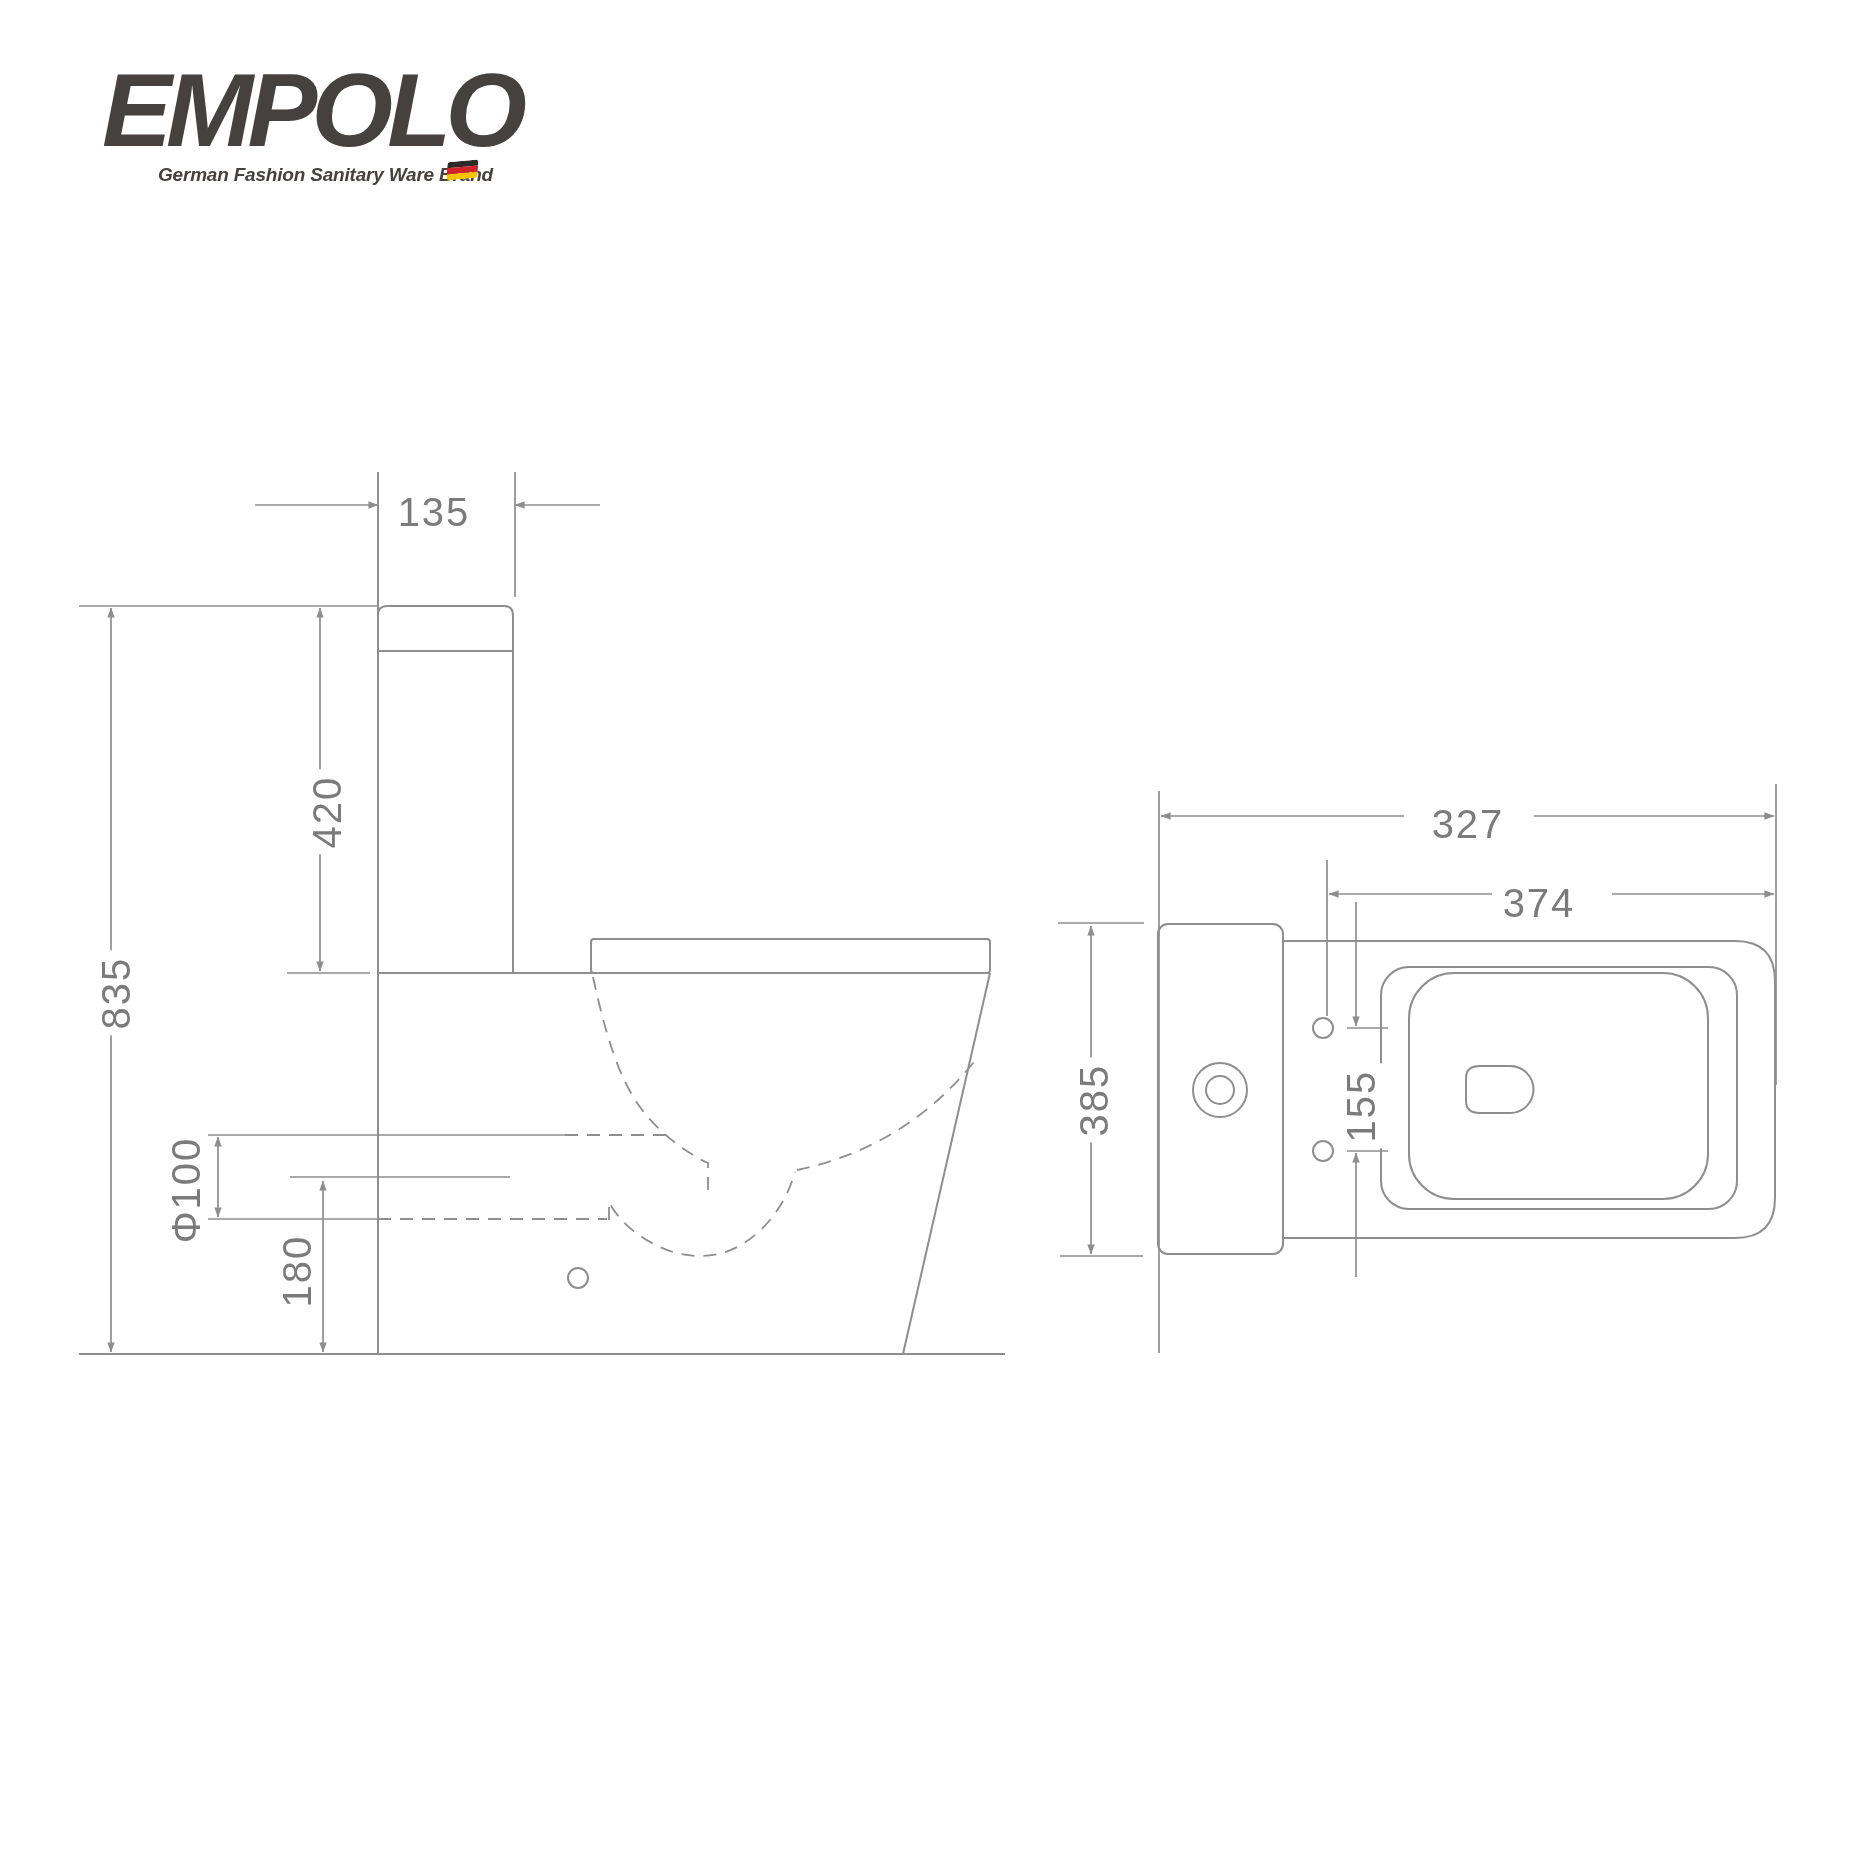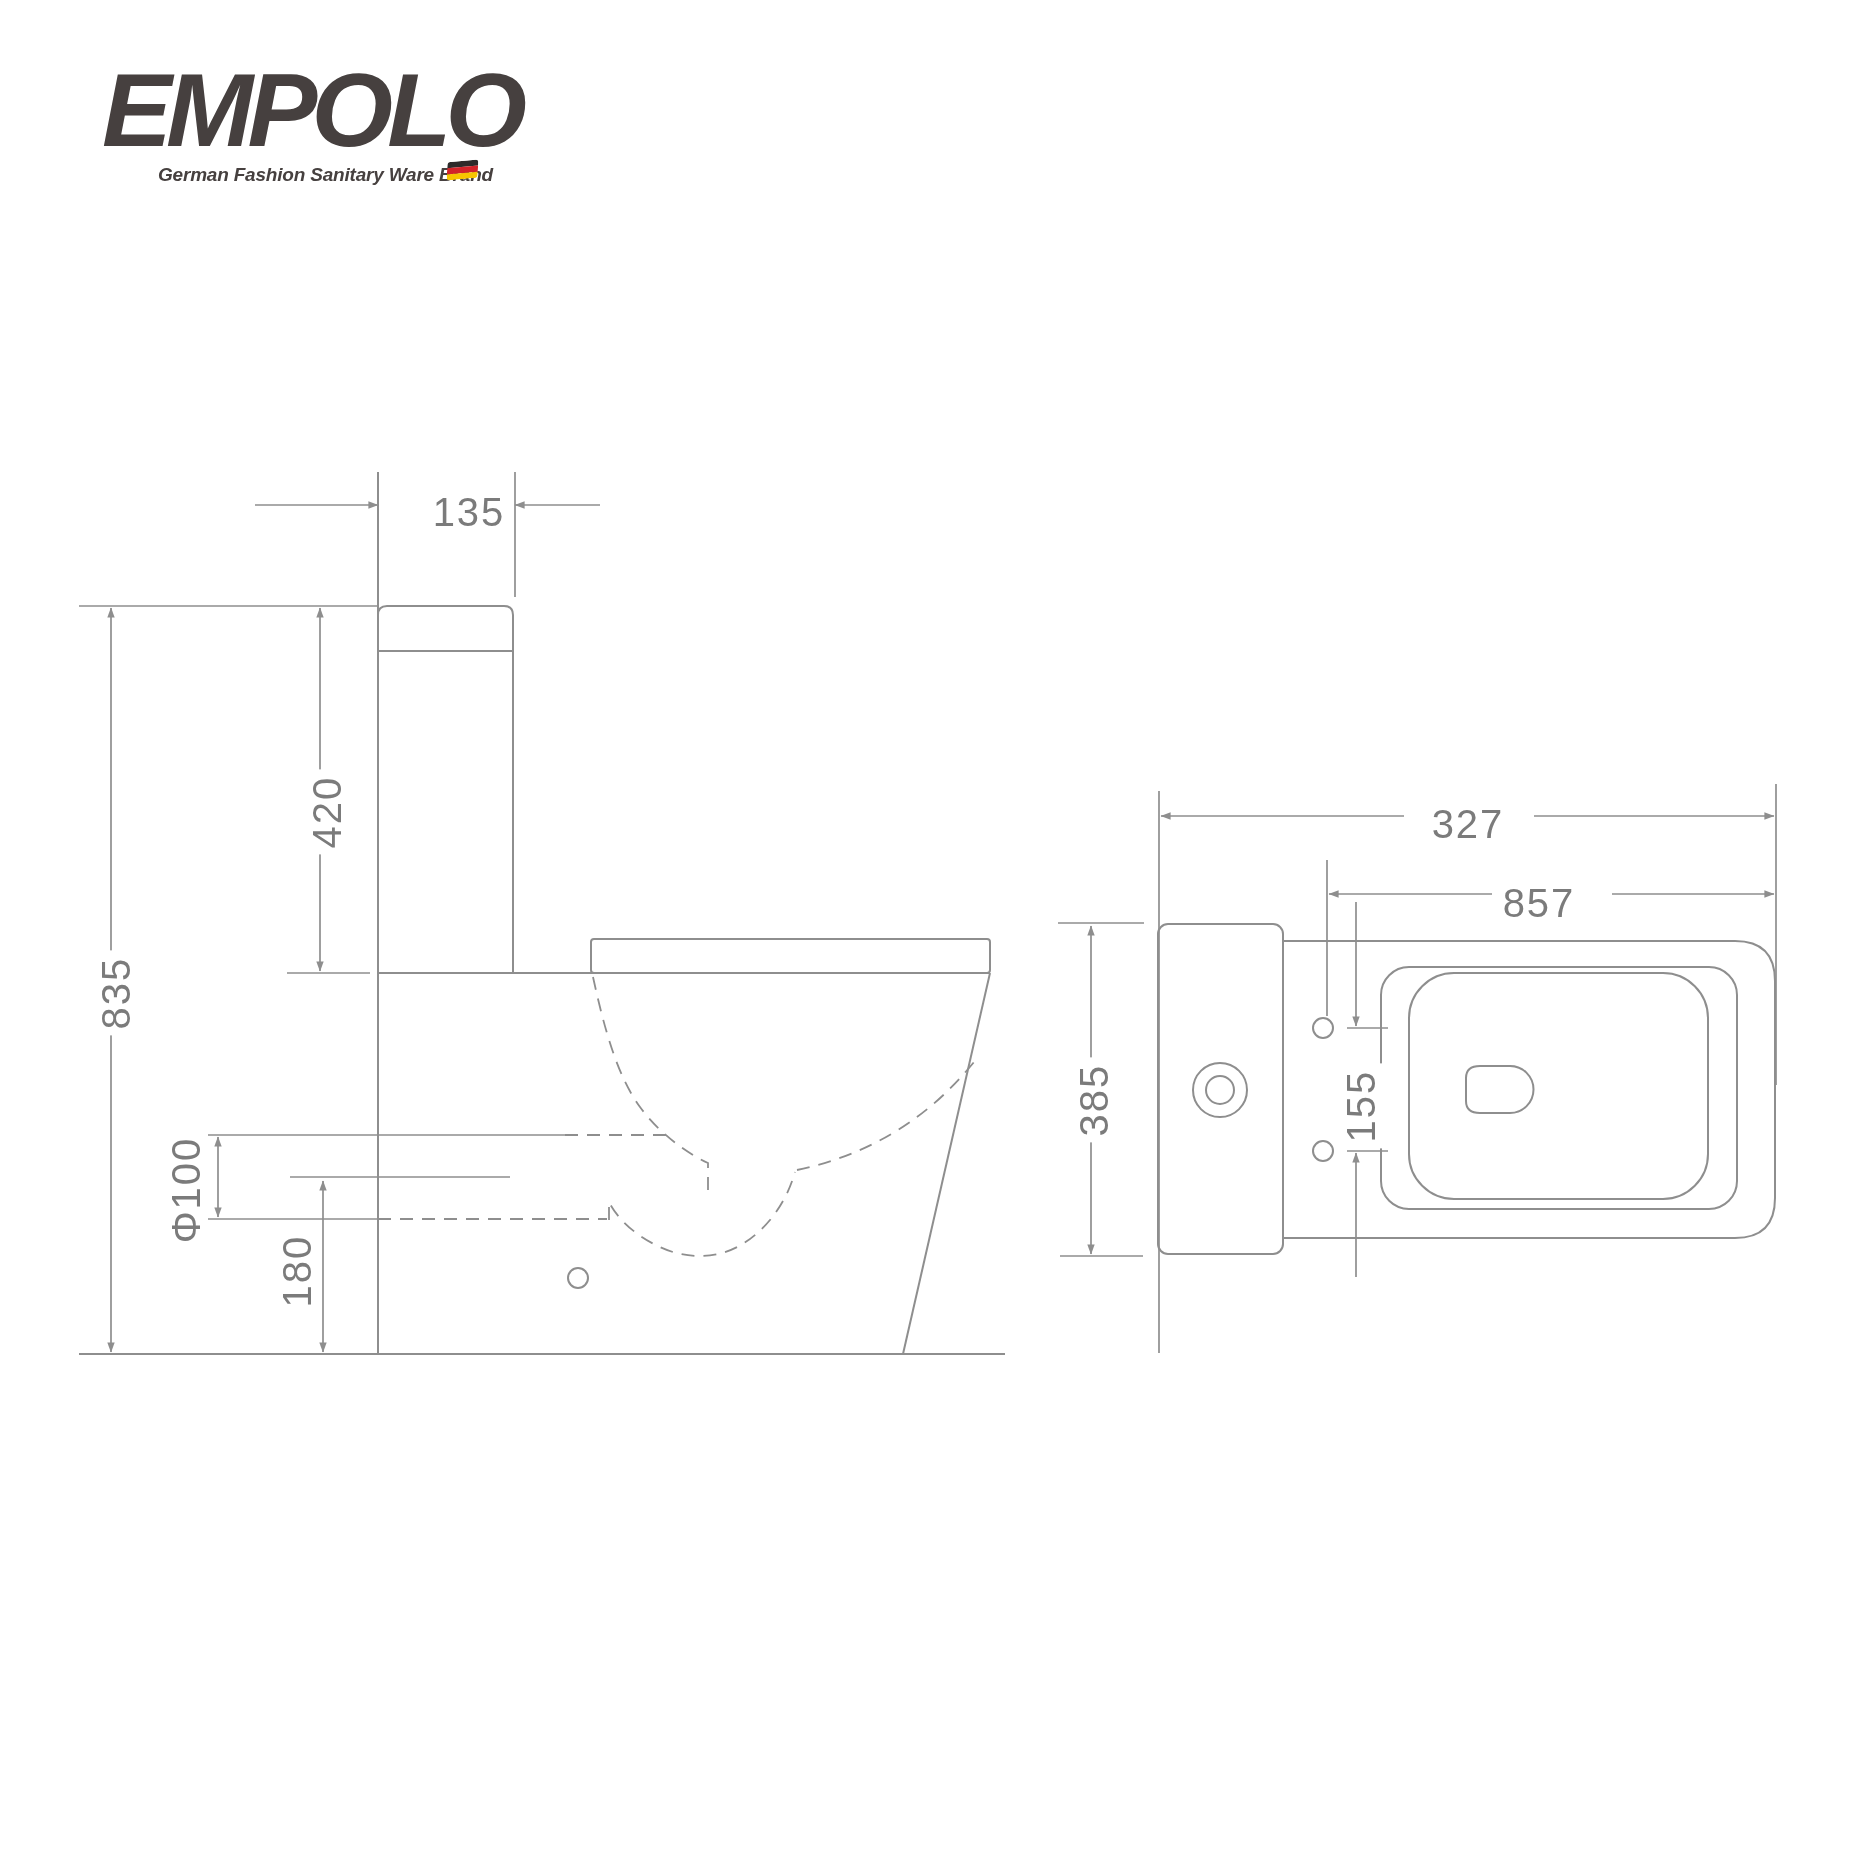--- a/index.html
+++ b/index.html
@@ -131,22 +131,22 @@
       <line x1="1534" y1="816" x2="1774" y2="816" marker-end="url(#ah)"></line>
       <line x1="1492" y1="894" x2="1329" y2="894" marker-end="url(#ah)"></line>
       <line x1="1612" y1="894" x2="1774" y2="894" marker-end="url(#ah)"></line>
       <line x1="1091" y1="926" x2="1091" y2="1254" marker-start="url(#ah)" marker-end="url(#ah)"></line>
       <line x1="1356" y1="902" x2="1356" y2="1026" marker-end="url(#ah)"></line>
       <line x1="1356" y1="1153" x2="1356" y2="1277" marker-start="url(#ah)"></line>
     </g>
   </g>
 </svg>
 
-<span class="dim-label" style="left:469px;top:512px;">135</span>
+<span class="dim-label" style="left:434px;top:512px;">135</span>
 <span class="dim-label vert" style="left:327px;top:812px;">420</span>
 <span class="dim-label vert" style="left:116px;top:993px;">835</span>
 <span class="dim-label vert" style="left:186px;top:1190px;">Φ100</span>
 <span class="dim-label vert" style="left:297px;top:1271px;">180</span>
 
 <span class="dim-label" style="left:1468px;top:824px;">327</span>
-<span class="dim-label" style="left:1539px;top:903px;">857</span>
+<span class="dim-label" style="left:1539px;top:903px;">374</span>
 <span class="dim-label vert" style="left:1094px;top:1100px;">385</span>
 <span class="dim-label vert" style="left:1361px;top:1106px;">155</span>
 
 </body></html>

